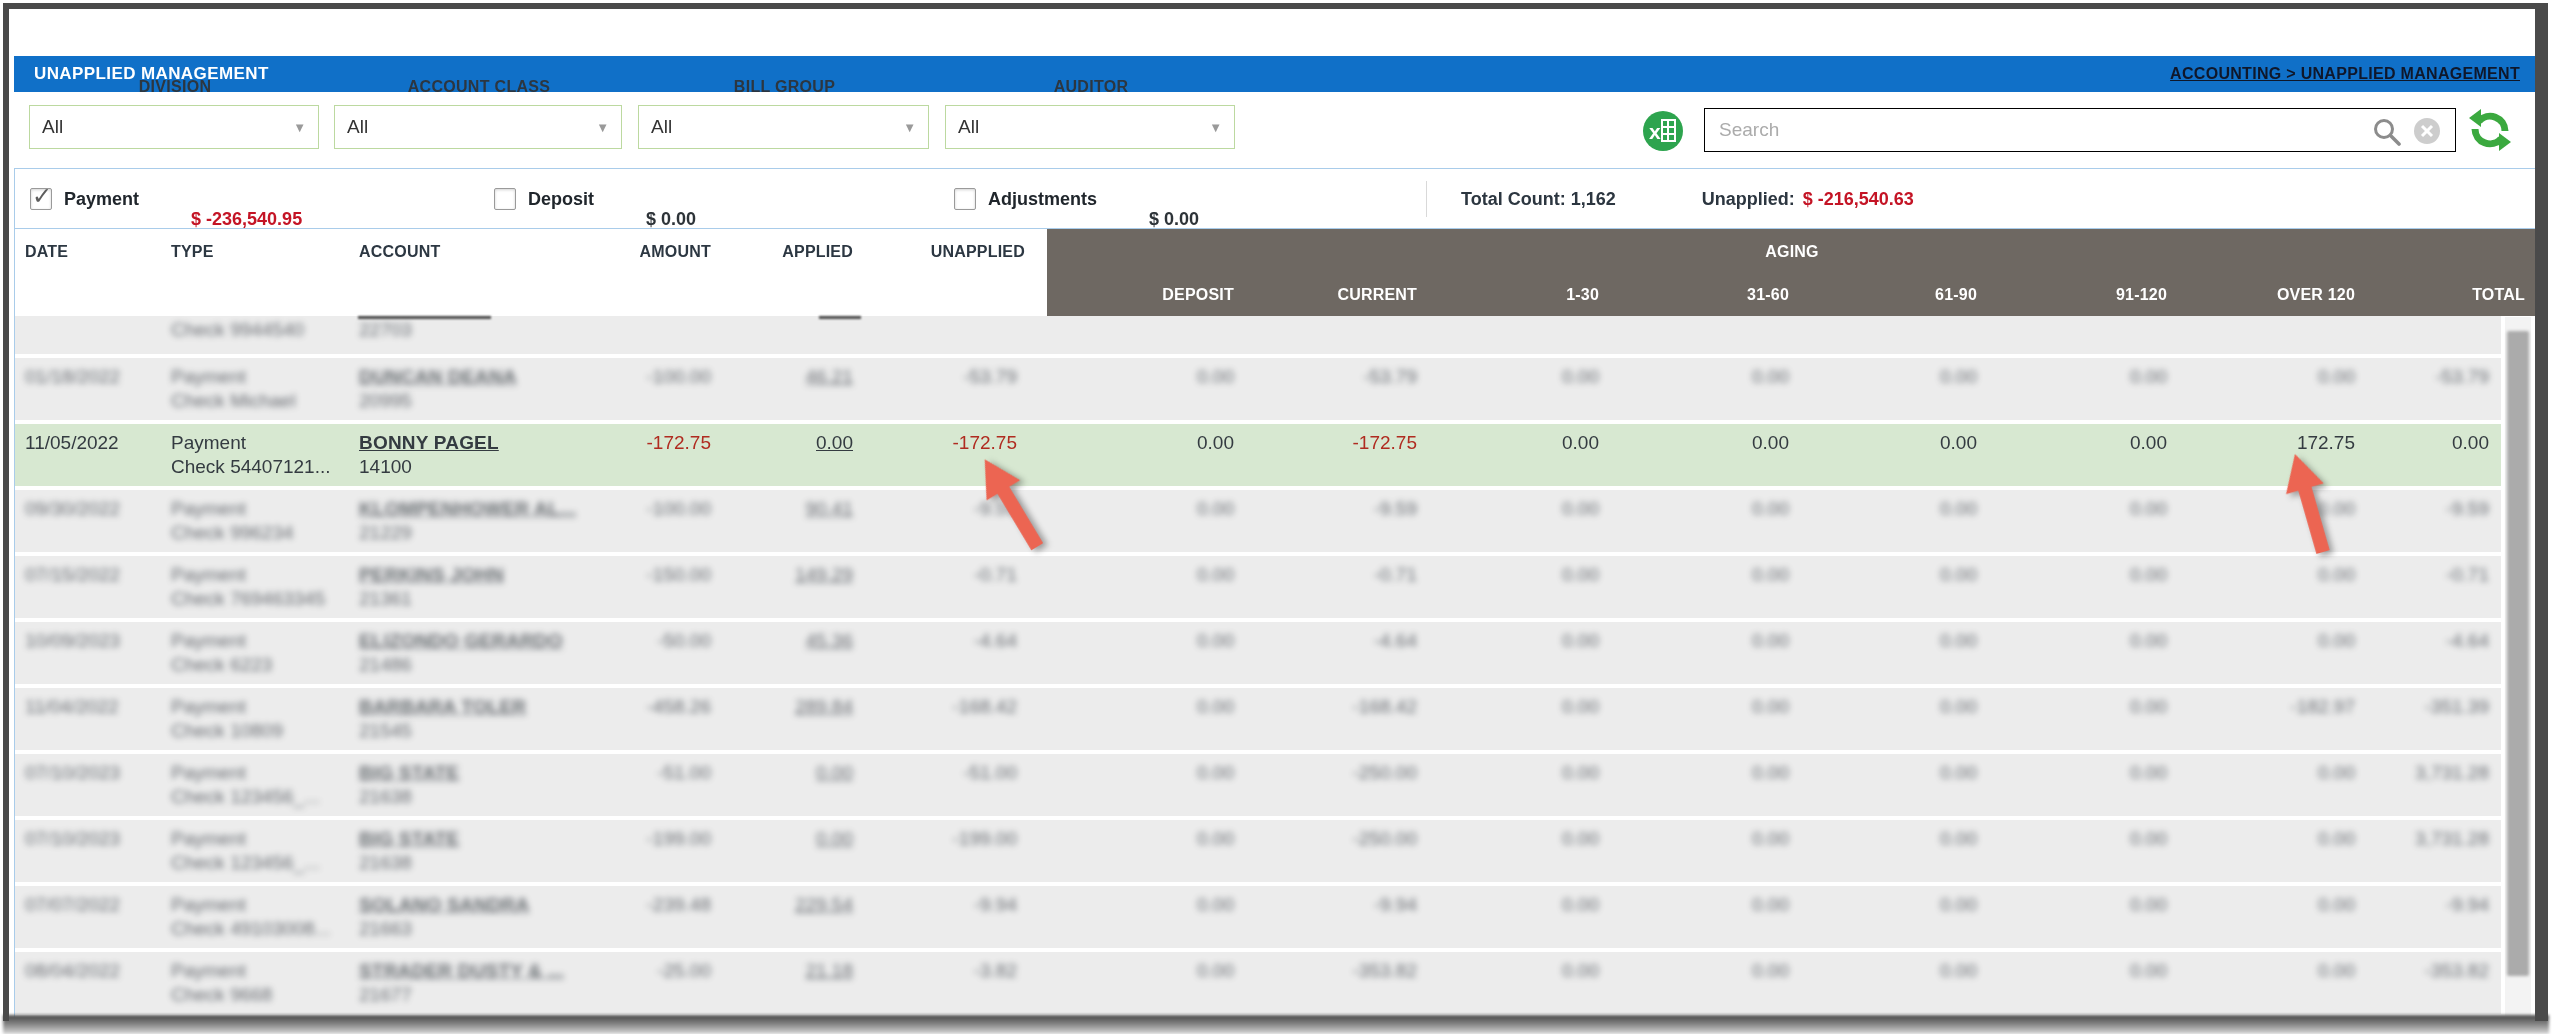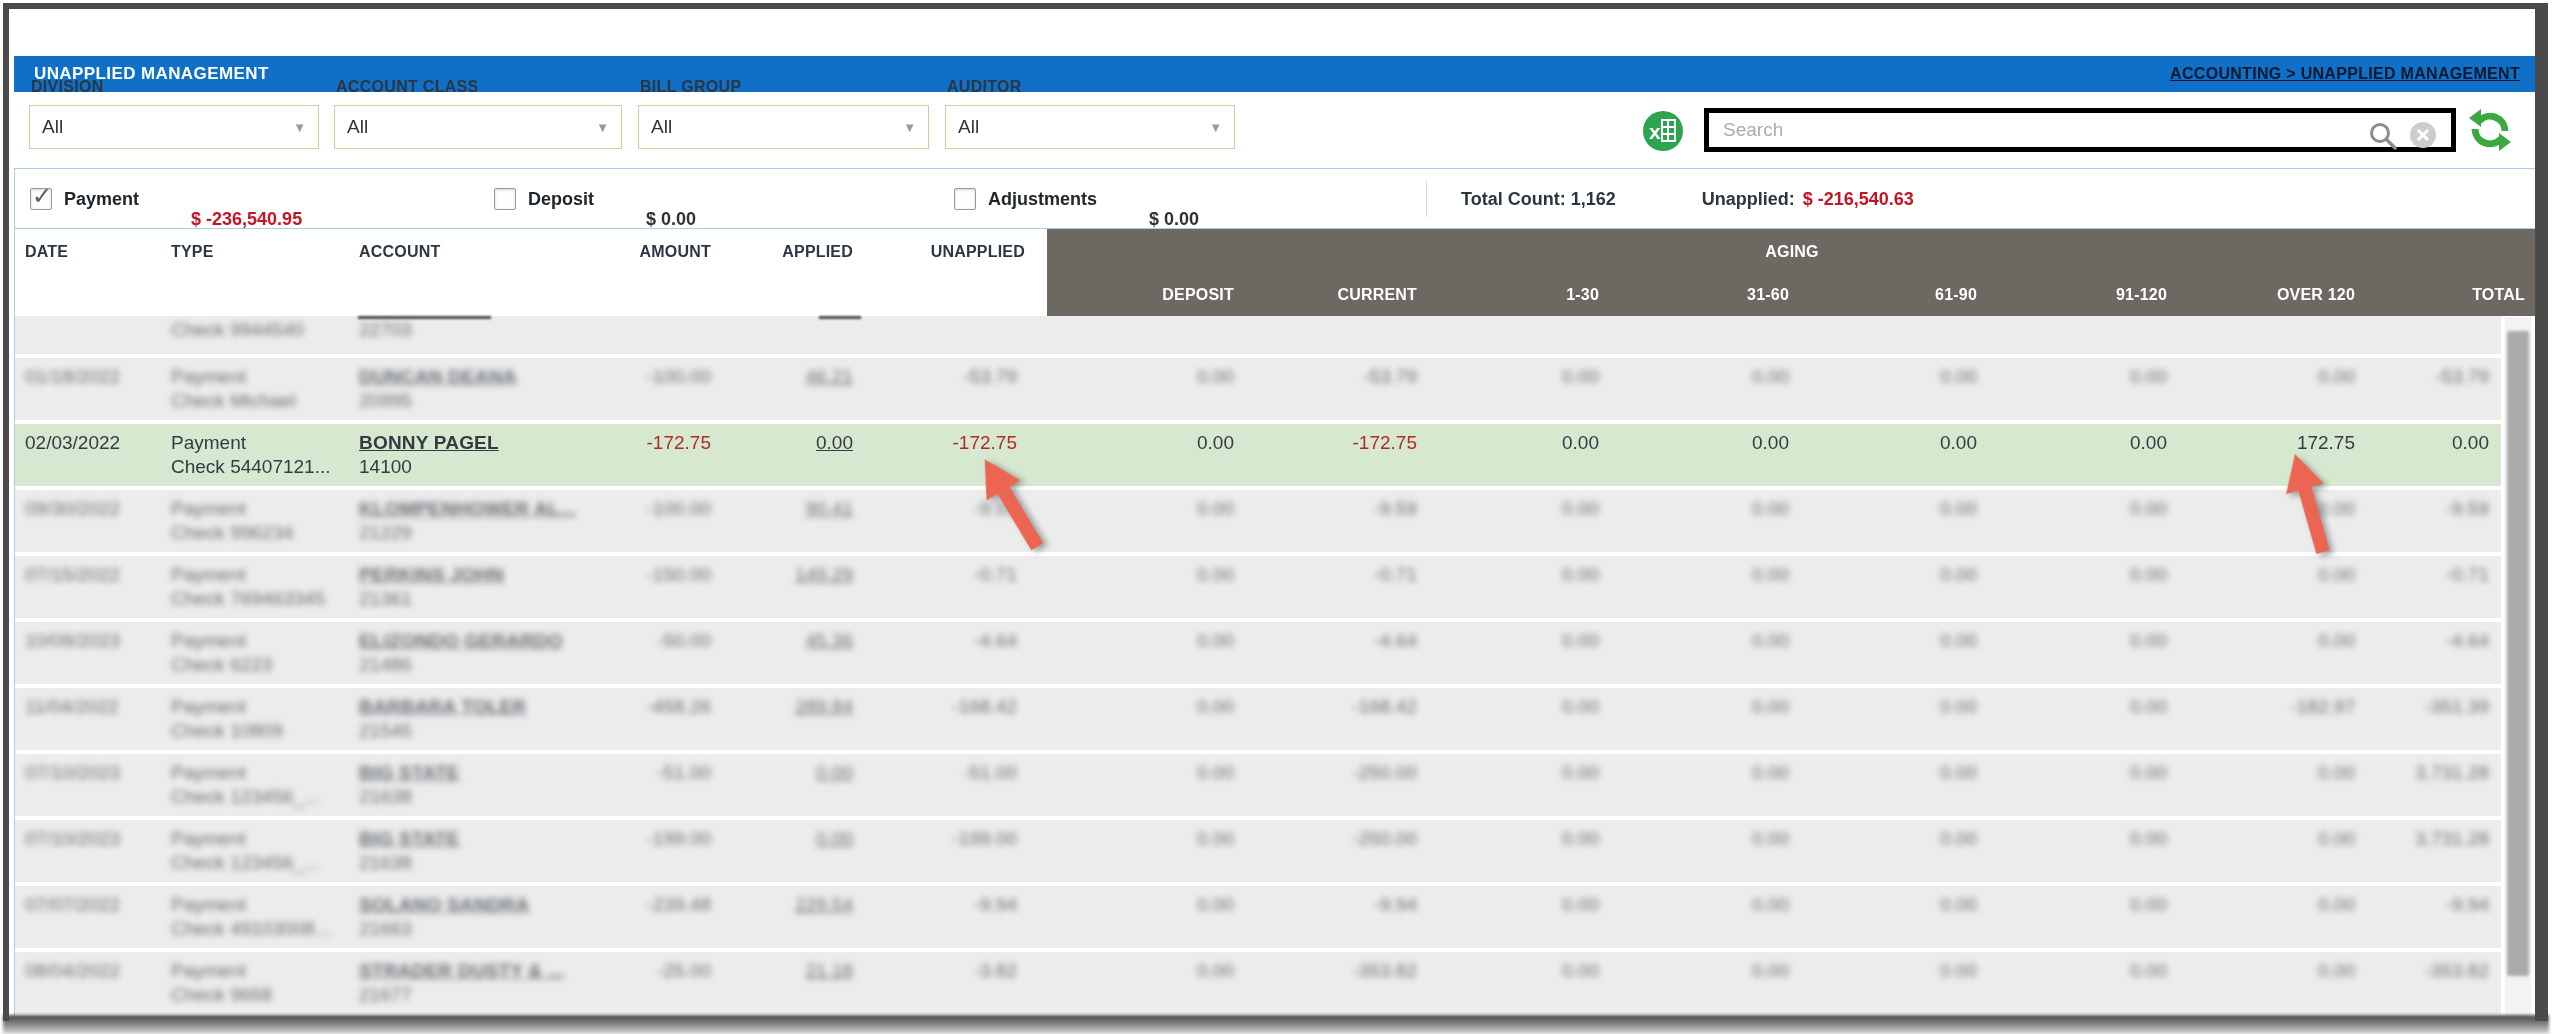--- a/index.html
+++ b/index.html
@@ -14,29 +14,29 @@
     background:linear-gradient(180deg,#454545,#8f8f8f 55%,#d9d9d9); filter:blur(1.5px); }
 
   
   .titlebar { position:absolute; left:14px; top:27px; width:2524px; height:36px; background:#1070C8;
     display:flex; align-items:center; justify-content:space-between; padding:0 18px 0 20px;margin-top:29px; }
   .titlebar .title { color:#fff; font-weight:bold; font-size:17px; letter-spacing:.4px; }
   .titlebar .crumb { color:#0f172a; font-weight:bold; font-size:16px; letter-spacing:.3px;text-decoration:underline; }
 
   
   .filter { position:absolute; top:78px; }
-  .filter .flabel { font-size:16px; font-weight:bold; color:#2C3640; letter-spacing:.3px; padding-left:2px; margin-bottom:9px; }
+  .filter .flabel { font-size:16px; font-weight:bold; color:#2C3640; letter-spacing:.3px; padding-left:2px; margin-bottom:9px;text-align:center; }
   .select { height:44px; border:1px solid #BCD9A0; background:#fff; display:flex; align-items:center;
     justify-content:space-between; padding:0 12px; cursor:pointer; }
   .select .val { font-size:19px; color:#333; }
   .select .caret { font-size:13px; color:#9a9a9a; }
   #f0{left:29px;width:290px} #f1{left:334px;width:288px} #f2{left:638px;width:291px} #f3{left:945px;width:290px}
 
   .excel-btn { position:absolute; left:1642px; top:110px; width:42px; height:42px; cursor:pointer; }
-  .searchbox { position:absolute; left:1704px; top:108px; width:752px; height:44px; border:5px solid #000000;
+  .searchbox { position:absolute; left:1704px; top:108px; width:752px; height:44px; border:1px solid #000000;
     background:#fff; display:flex; align-items:center; padding:0 76px 0 14px; }
   .searchbox input { border:none; outline:none; width:100%; font-size:19px; color:#555; background:transparent;
     font-family:"Liberation Sans","DejaVu Sans",sans-serif; }
   .searchbox input::placeholder { color:#ABABAB; }
   .mag { position:absolute; right:54px; top:7px; width:30px; height:30px; cursor:pointer; }
   .clr { position:absolute; right:14px; top:8px; width:28px; height:28px; cursor:pointer; }
   .refresh-btn { position:absolute; left:2468px; top:108px; width:44px; height:44px; cursor:pointer; }
 
   
   .panel { position:absolute; left:14px; top:168px; width:2524px; height:854px;
@@ -307,21 +307,21 @@
             <span class="l1">0.00</span>
           </div>
     <div class="c num c-ag">
             <span class="l1 neg">-53.79</span>
           </div>
     <div class="c gutter"></div>
   </div>
 
   <div class="trow highlighted">
     <div class="c c-date">
-            <span class="l1">02/03/2022</span>
+            <span class="l1">11/05/2022</span>
           </div>
     <div class="c c-type">
       <span class="l1">Payment</span>
             <span class="l2">Check 54407121...</span>
     </div>
     <div class="c c-acct">
       <span class="l1 link">BONNY PAGEL</span>
       <span class="l2">14100</span>
     </div>
     <div class="c num c-amt">

